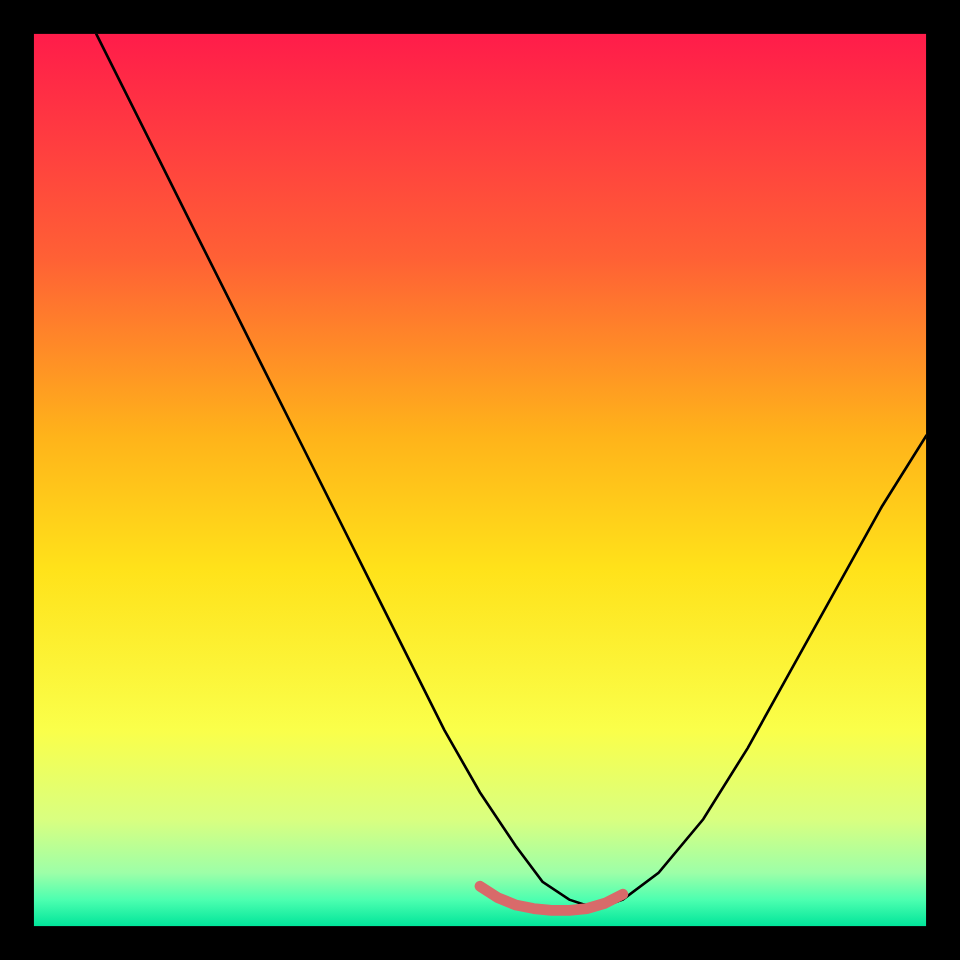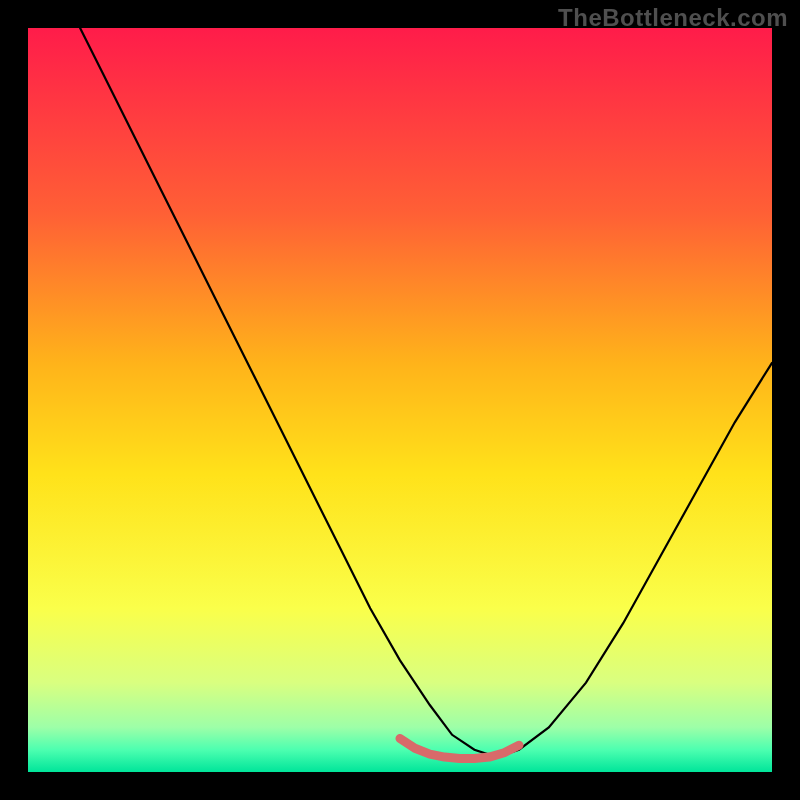--- a/index.html
+++ b/index.html
@@ -52,21 +52,20 @@
     stroke-width: 9;
     stroke-linecap: round;
     stroke-linejoin: round;
   }
 </style>
 </head>
 <body>
 
 <div class="frame">
 
-  <div class="watermark">TheBottleneck.com</div>
 
   <div class="plot-area">
     <svg viewBox="0 0 744 744" preserveAspectRatio="none">
       <defs>
         <linearGradient id="bg-grad" x1="0" y1="0" x2="0" y2="1">
         <stop offset="0.0%" stop-color="#ff1c4a"></stop>
             <stop offset="25.0%" stop-color="#ff6035"></stop>
             <stop offset="45.0%" stop-color="#ffb31a"></stop>
             <stop offset="60.0%" stop-color="#ffe21a"></stop>
             <stop offset="78.0%" stop-color="#faff4a"></stop>

